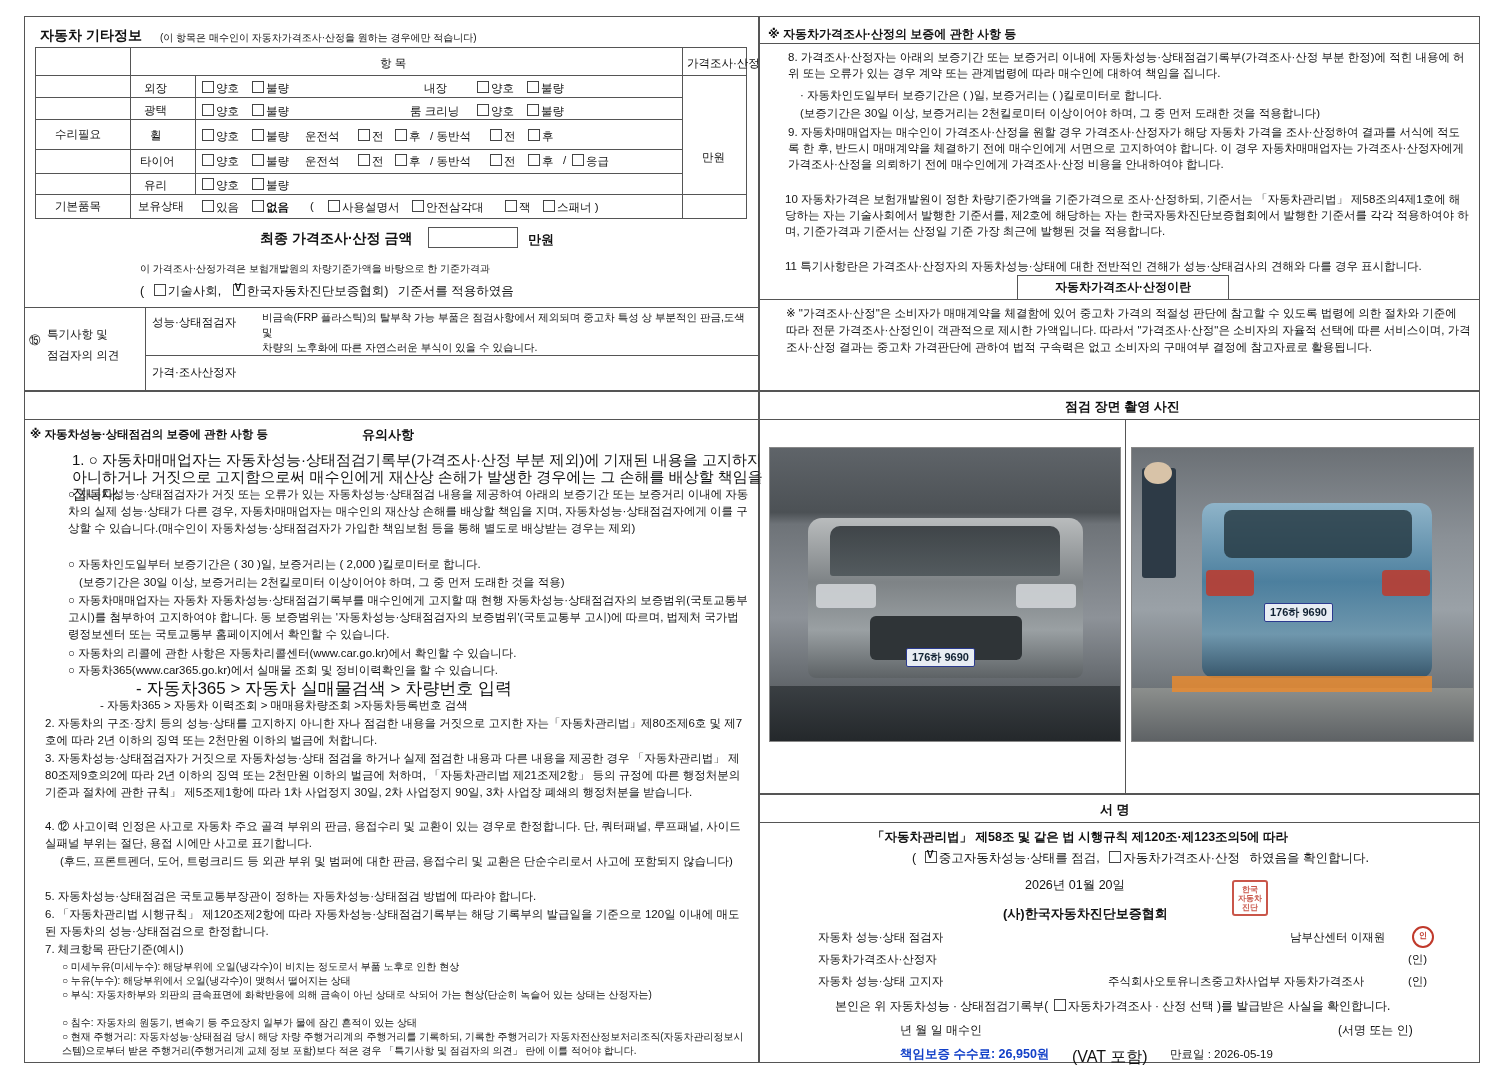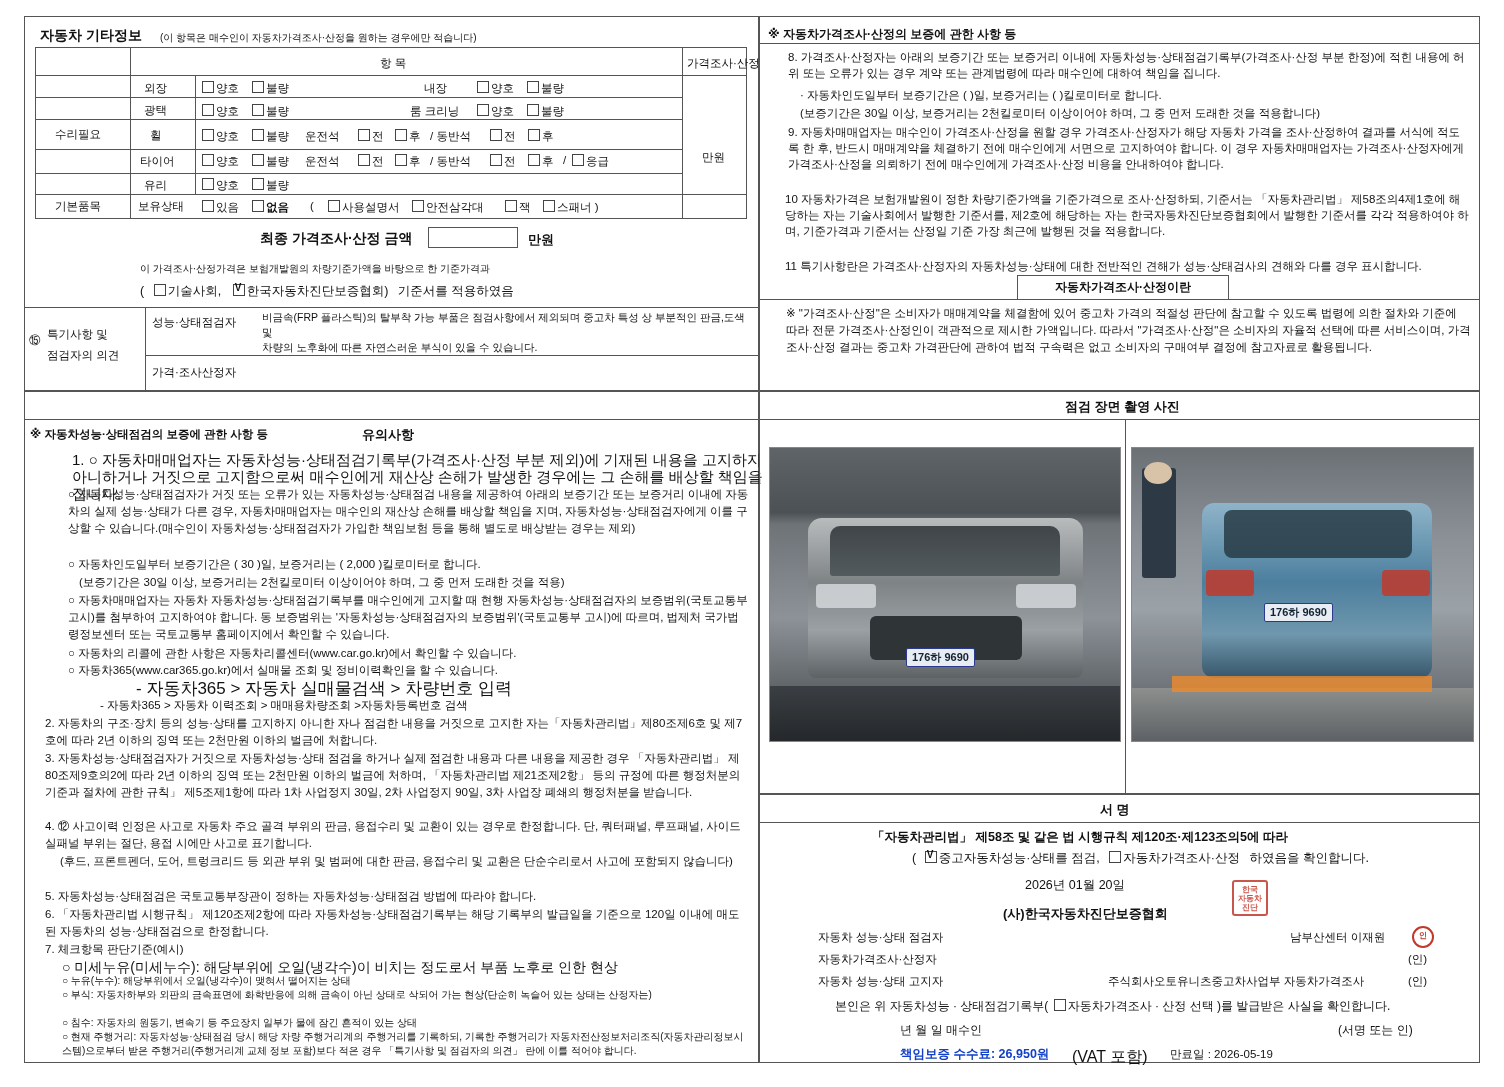--- a/index.html
+++ b/index.html
@@ -159,21 +159,21 @@
   <div style="position:absolute;left:100px;top:680px;width:650px;font-size:17px;line-height:17px;margin-left:36px;">- 자동차365 &gt; 자동차 실매물검색 &gt; 차량번호 입력</div>
   <div style="position:absolute;left:100px;top:697px;width:650px;font-size:11.5px;line-height:17px;">- 자동차365 &gt; 자동차 이력조회 &gt; 매매용차량조회 &gt;자동차등록번호 검색</div>
   <div style="position:absolute;left:45px;top:715px;width:705px;font-size:11.5px;line-height:17px;">2. 자동차의 구조·장치 등의 성능·상태를 고지하지 아니한 자나 점검한 내용을 거짓으로 고지한 자는「자동차관리법」제80조제6호 및 제7호에 따라 2년 이하의 징역 또는 2천만원 이하의 벌금에 처합니다.</div>
   <div style="position:absolute;left:45px;top:750px;width:705px;font-size:11.5px;line-height:17px;">3. 자동차성능·상태점검자가 거짓으로 자동차성능·상태 점검을 하거나 실제 점검한 내용과 다른 내용을 제공한 경우 「자동차관리법」 제80조제9호의2에 따라 2년 이하의 징역 또는 2천만원 이하의 벌금에 처하며, 「자동차관리법 제21조제2항」 등의 규정에 따른 행정처분의 기준과 절차에 관한 규칙」 제5조제1항에 따라 1차 사업정지 30일, 2차 사업정지 90일, 3차 사업장 폐쇄의 행정처분을 받습니다.</div>
   <div style="position:absolute;left:45px;top:818px;width:705px;font-size:11.5px;line-height:17px;">4. ⑫ 사고이력 인정은 사고로 자동차 주요 골격 부위의 판금, 용접수리 및 교환이 있는 경우로 한정합니다. 단, 쿼터패널, 루프패널, 사이드실패널 부위는 절단, 용접 시에만 사고로 표기합니다.</div>
   <div style="position:absolute;left:60px;top:853px;width:690px;font-size:11.5px;line-height:17px;">(후드, 프론트펜더, 도어, 트렁크리드 등 외관 부위 및 범퍼에 대한 판금, 용접수리 및 교환은 단순수리로서 사고에 포함되지 않습니다)</div>
   <div style="position:absolute;left:45px;top:888px;width:705px;font-size:11.5px;line-height:17px;">5. 자동차성능·상태점검은 국토교통부장관이 정하는 자동차성능·상태점검 방법에 따라야 합니다.</div>
   <div style="position:absolute;left:45px;top:906px;width:705px;font-size:11.5px;line-height:17px;">6. 「자동차관리법 시행규칙」 제120조제2항에 따라 자동차성능·상태점검기록부는 해당 기록부의 발급일을 기준으로 120일 이내에 매도된 자동차의 성능·상태점검으로 한정합니다.</div>
   <div style="position:absolute;left:45px;top:941px;width:705px;font-size:11.5px;line-height:17px;">7. 체크항목 판단기준(예시)</div>
 
-  <div style="position:absolute;left:62px;top:960px;width:688px;font-size:14px;line-height:14px;">○ 미세누유(미세누수): 해당부위에 오일(냉각수)이 비치는 정도로서 부품 노후로 인한 현상</div>
+  <div style="position:absolute;left:62px;top:960px;width:688px;font-size:10px;line-height:14px;">○ 미세누유(미세누수): 해당부위에 오일(냉각수)이 비치는 정도로서 부품 노후로 인한 현상</div>
   <div style="position:absolute;left:62px;top:974px;width:688px;font-size:10px;line-height:14px;">○ 누유(누수): 해당부위에서 오일(냉각수)이 맺혀서 떨어지는 상태</div>
   <div style="position:absolute;left:62px;top:988px;width:688px;font-size:10px;line-height:14px;">○ 부식: 자동차하부와 외판의 금속표면에 화학반응에 의해 금속이 아닌 상태로 삭되어 가는 현상(단순히 녹슬어 있는 상태는 산정자는)</div>
   <div style="position:absolute;left:62px;top:1030px;width:688px;font-size:10px;line-height:14px;">○ 현재 주행거리: 자동차성능·상태점검 당시 해당 차량 주행거리계의 주행거리를 기록하되, 기록한 주행거리가 자동차전산정보처리조직(자동차관리정보시스템)으로부터 받은 주행거리(주행거리계 교체 정보 포함)보다 적은 경우 「특기사항 및 점검자의 의견」 란에 이를 적어야 합니다.</div>
   <div style="position:absolute;left:62px;top:1016px;width:688px;font-size:10px;line-height:14px;">○ 침수: 자동차의 원동기, 변속기 등 주요장치 일부가 물에 잠긴 흔적이 있는 상태</div>
 
   <div class="panel" style="left:759px;top:391px;width:721px;height:403px;"></div>
   <div class="t b" style="left:1065px;top:398px;font-size:13px;">점검 장면 촬영 사진</div>
   <div class="hline" style="left:759px;top:419px;width:721px;"></div>
   <div class="vline" style="left:1125px;top:419px;height:375px;"></div>
 

